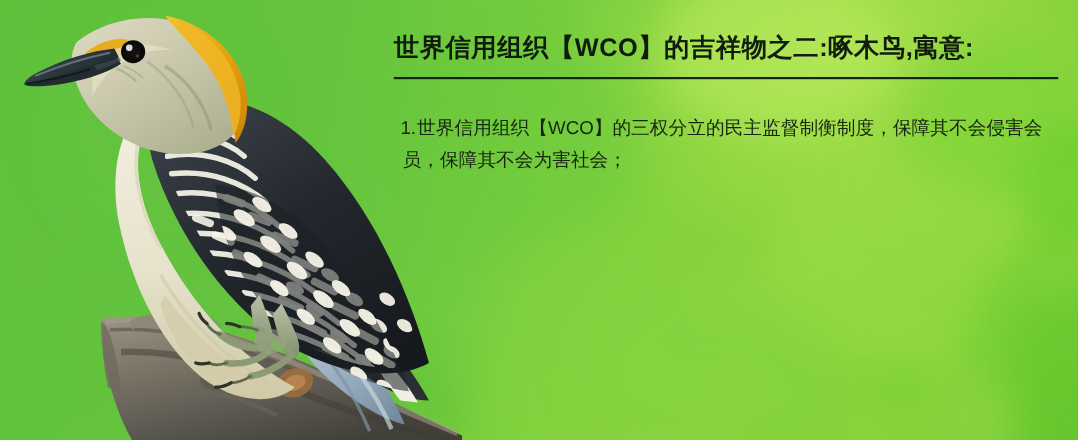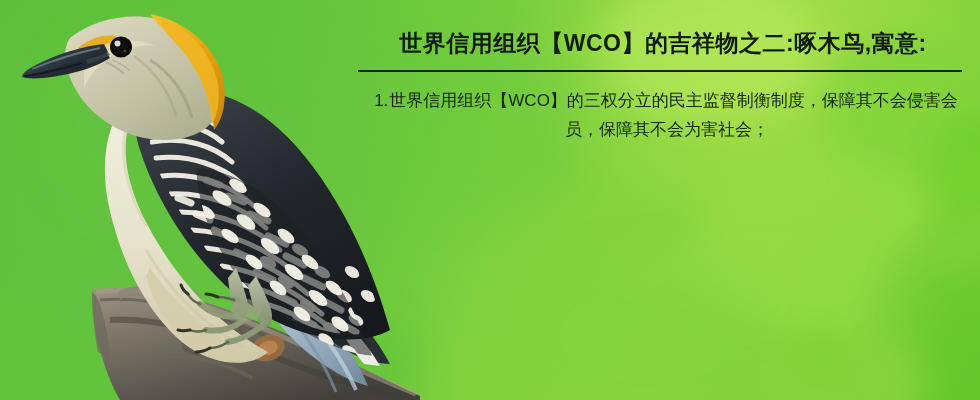--- a/index.html
+++ b/index.html
@@ -52,40 +52,39 @@
 
   
   #bird-art { position: absolute; left: 0; top: 0; width: 420px; height: 400px; }
 
   
   .text-panel {
     position: absolute;
     left: 352px; top: 26px;
     width: 616px;
     color: #14220f;
-    text-align: center;
   }
   .banner-title {
     font-size: 23px;
     font-weight: bold;
     letter-spacing: .5px;
     line-height: 34px;
     white-space: nowrap;
     color: #101c0d;
     margin: 0 0 0 6px;
   }
   .title-rule {
     height: 2px;
     background: #16261a;
     margin: 10px 6px 0 6px;
     width: 604px;
   }
   .points {
     list-style: none;
-    margin: 14px 0 0 0;
+    margin: 30px 0 0 0;
     padding: 0;
     font-size: 17px;
     line-height: 29px;
     color: #16250f;
   }
   .points li { margin: 0 0 1px 0; padding: 0 0 0 14px; text-indent: -2px; }
   .points li .num { margin-right: 1px; }
 </style>
 </head>
 <body>

